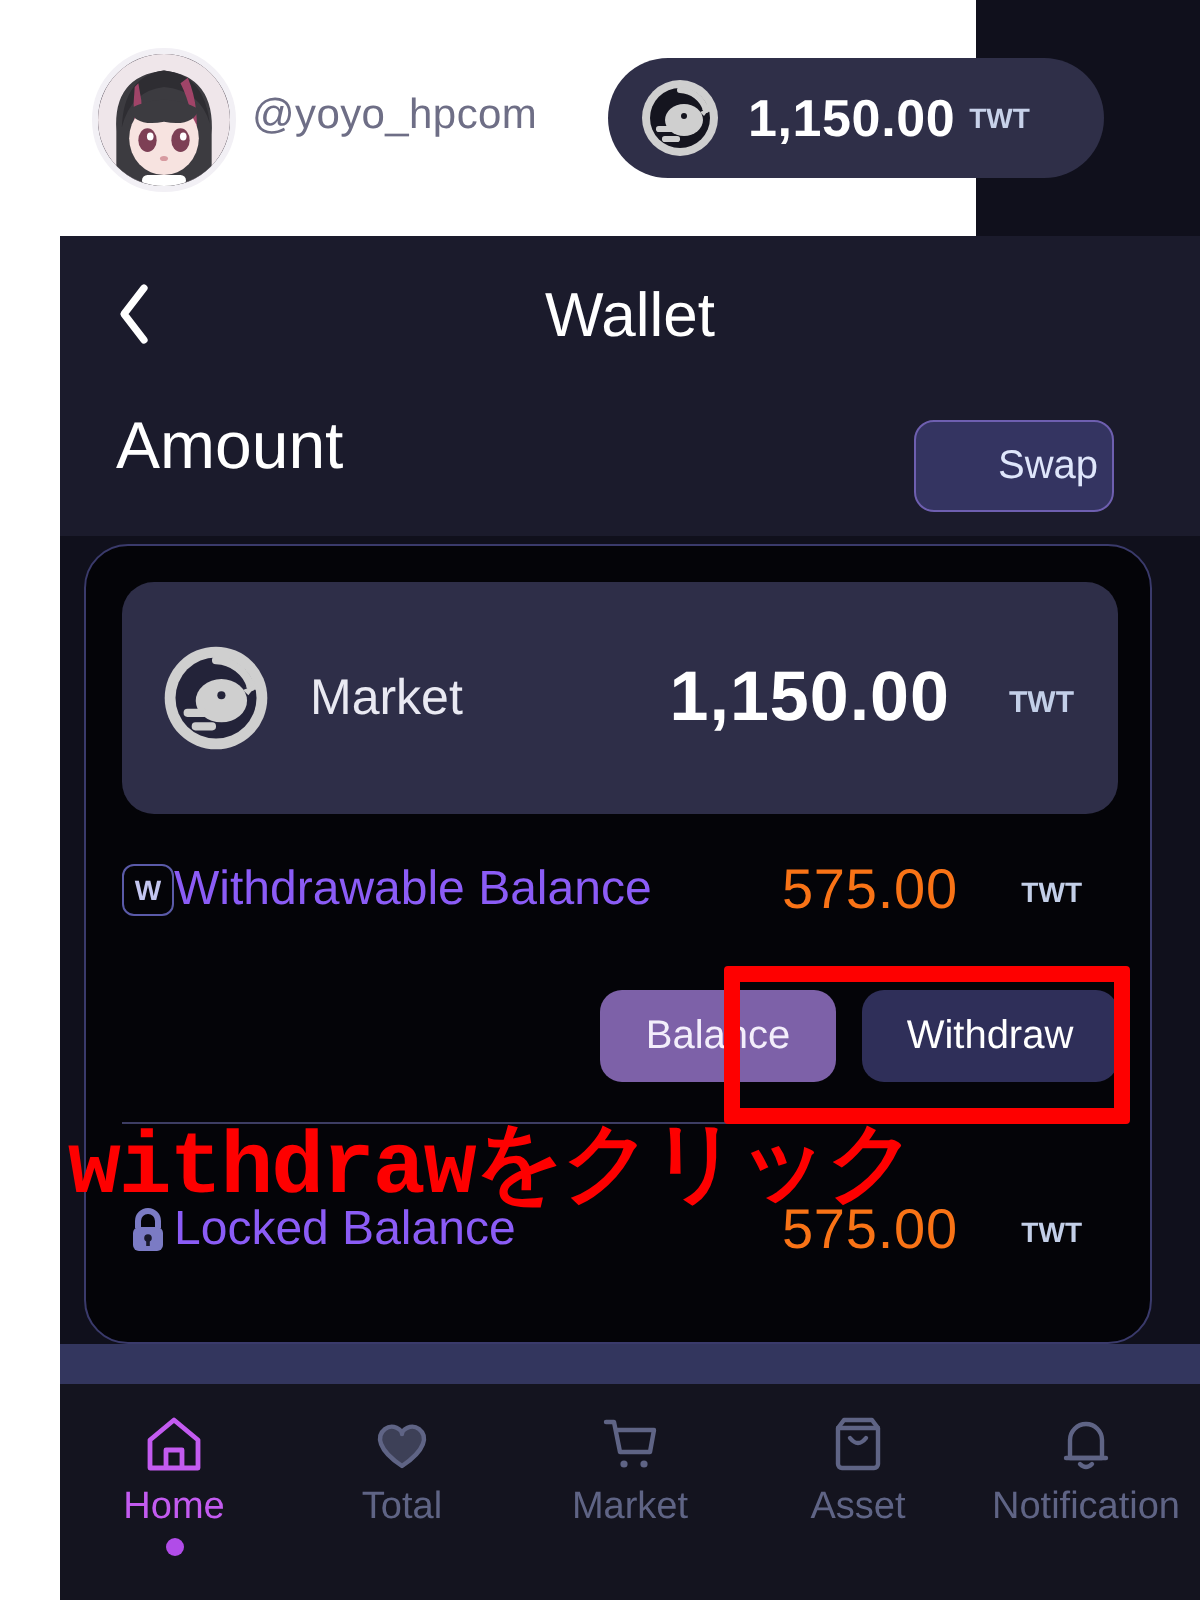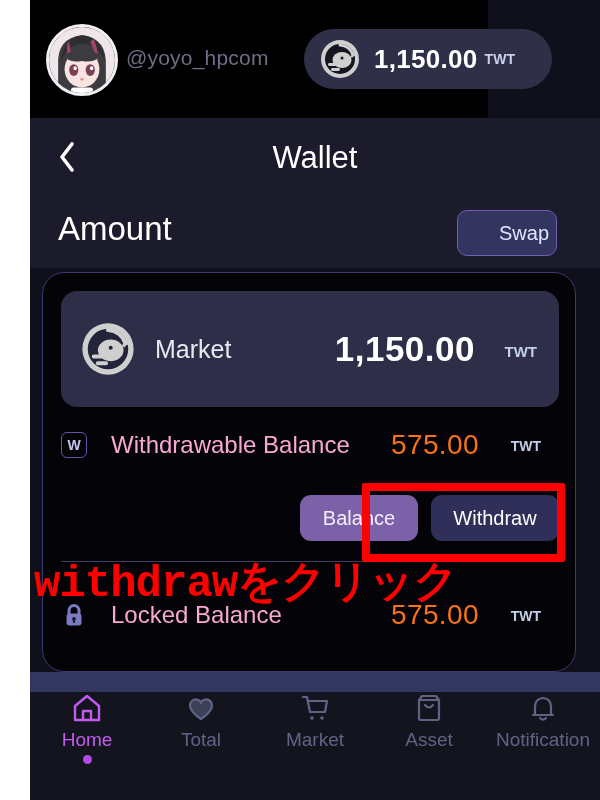--- a/index.html
+++ b/index.html
@@ -22,21 +22,21 @@
     left:30px; top:0px;
     width:570px; height:800px;
     background:#10101c;
     overflow:hidden;
   }
 
   
   .topbar {
     position:absolute; left:0; top:0;
     width:458px; height:118px;
-    background:#000000;
+    background:#ffffff;
     display:flex; align-items:center;
   }
   .avatar {
     position:absolute; left:16px; top:24px;
     width:72px; height:72px; border-radius:50%;
     border:3px solid #f2f0f5;
     background:#2a2230;
     overflow:hidden;
   }
   .avatar svg { display:block; width:100%; height:100%; }
@@ -79,21 +79,21 @@
     text-align:center; font-size:31px; color:#ffffff;
   }
 
   
   .amount-row {
     position:absolute; left:0; top:196px;
     width:570px; height:72px;
     background:#1b1b2c;
   }
   .amount-title {
-    position:absolute; left:28px; top:14px;
+    position:absolute; left:28px; top:8px;
     font-size:33px; color:#ffffff;
   }
   .swap-btn {
     position:absolute; left:427px; top:14px;
     width:100px; height:46px;
     background:#343461;
     border:1.5px solid #6e5fb0;
     border-radius:10px;
     display:flex; align-items:center; justify-content:center;
     font-size:20px; color:#dfe6fb;padding-left:34px;
@@ -136,21 +136,21 @@
 
   .badge-w {
     width:26px; height:26px; flex:0 0 26px;
     border:1.6px solid #5a5aa8;
     border-radius:6px;
     display:flex; align-items:center; justify-content:center;
     font-size:14px; font-weight:bold; color:#c4c6f0;
   }
   .lock-ico { width:26px; height:26px; flex:0 0 26px; }
 
-  .bal-label { margin-left:24px; font-size:24px; color:#f9a8d4; }
+  .bal-label { margin-left:0; font-size:24px; color:#8b5cf6; }
   .bal-amount {
     position:absolute; right:80px;
     font-size:28px; color:#f97316; letter-spacing:0.4px;
   }
   .bal-unit {
     position:absolute; right:18px; top:13px;
     font-size:14px; font-weight:bold; color:#c3cfe8;
   }
 
   
@@ -201,20 +201,21 @@
   .bottomnav {
     position:absolute; left:0; top:692px;
     width:570px; height:108px;
     background:#14141f;
     display:flex;
   }
   .nav-item {
     flex:1 1 0;
     display:flex; flex-direction:column;
     align-items:center; justify-content:flex-start;
+    padding-top:14px;
     color:#5f6485;
   }
   .nav-item.active { color:#c35bf0; }
   .nav-ico { width:32px; height:32px; }
   .nav-label { margin-top:5px; font-size:19px; }
   .nav-dot {
     margin-top:4px; width:9px; height:9px;
     border-radius:50%; background:#b14ce8;
   }
   .nav-dot.hidden { visibility:hidden; }

